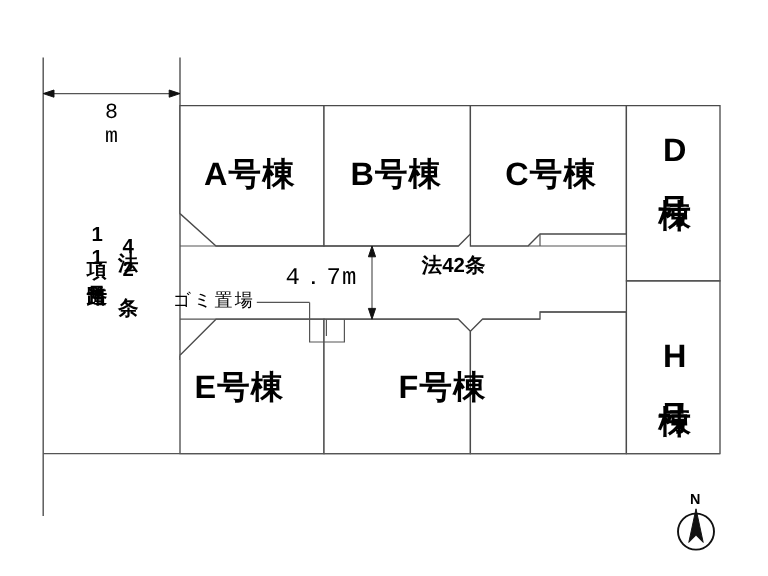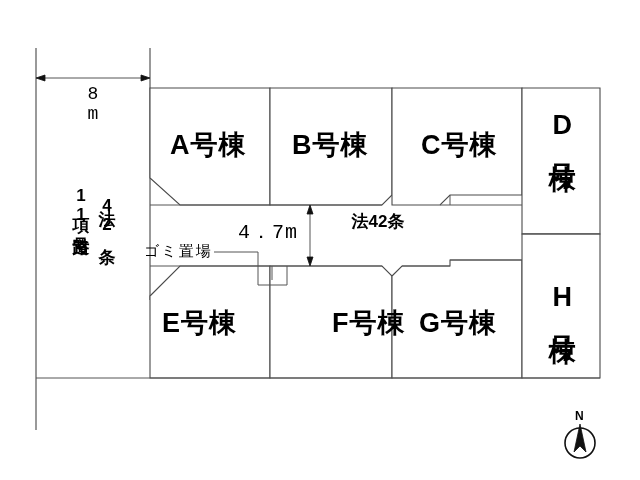--- a/index.html
+++ b/index.html
@@ -196,18 +196,17 @@
 
   <div class="lbl trash-label" style="left:144px; top:243px;">ゴミ置場</div>
 
   <div class="lbl lot-label" style="left:170px; top:131px;">A号棟</div>
   <div class="lbl lot-label" style="left:292px; top:131px;">B号棟</div>
   <div class="lbl lot-label" style="left:421px; top:131px;">C号棟</div>
   <div class="lbl lot-label-vert" style="left:548px; top:110px;">D号棟</div>
 
   <div class="lbl lot-label" style="left:162px; top:309px;">E号棟</div>
   <div class="lbl lot-label" style="left:292px; top:309px;margin-left:40px;">F号棟</div>
-  <div class="lbl lot-label" style="left:419px; top:309px;">G号棟</div>
   <div class="lbl lot-label-vert" style="left:548px; top:282px;">H号棟</div>
 
   <div class="lbl" style="left:575px; top:410px; font-size:12px; font-weight:700;">N</div>
 
 </div>
 
 </body></html>

